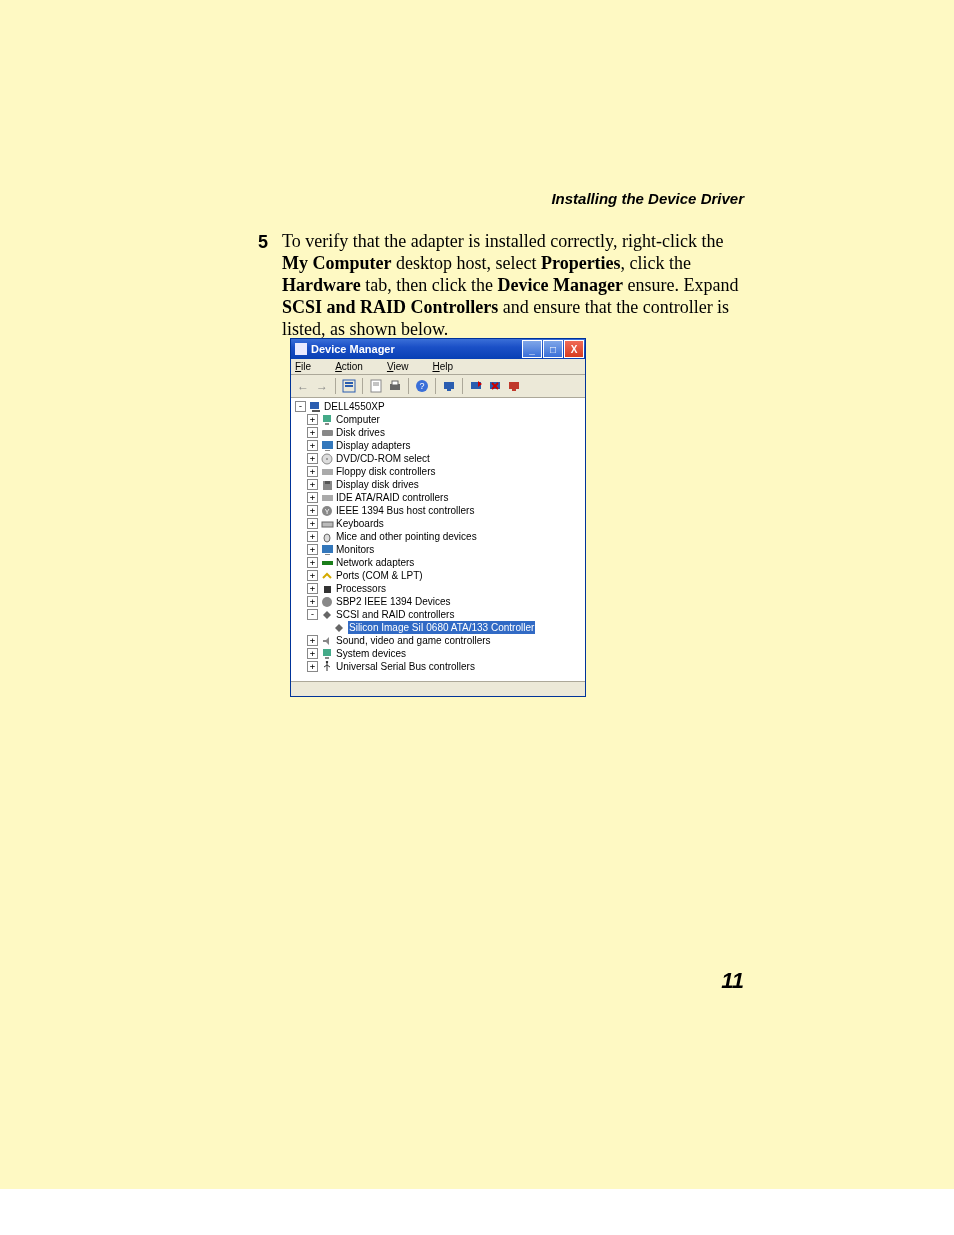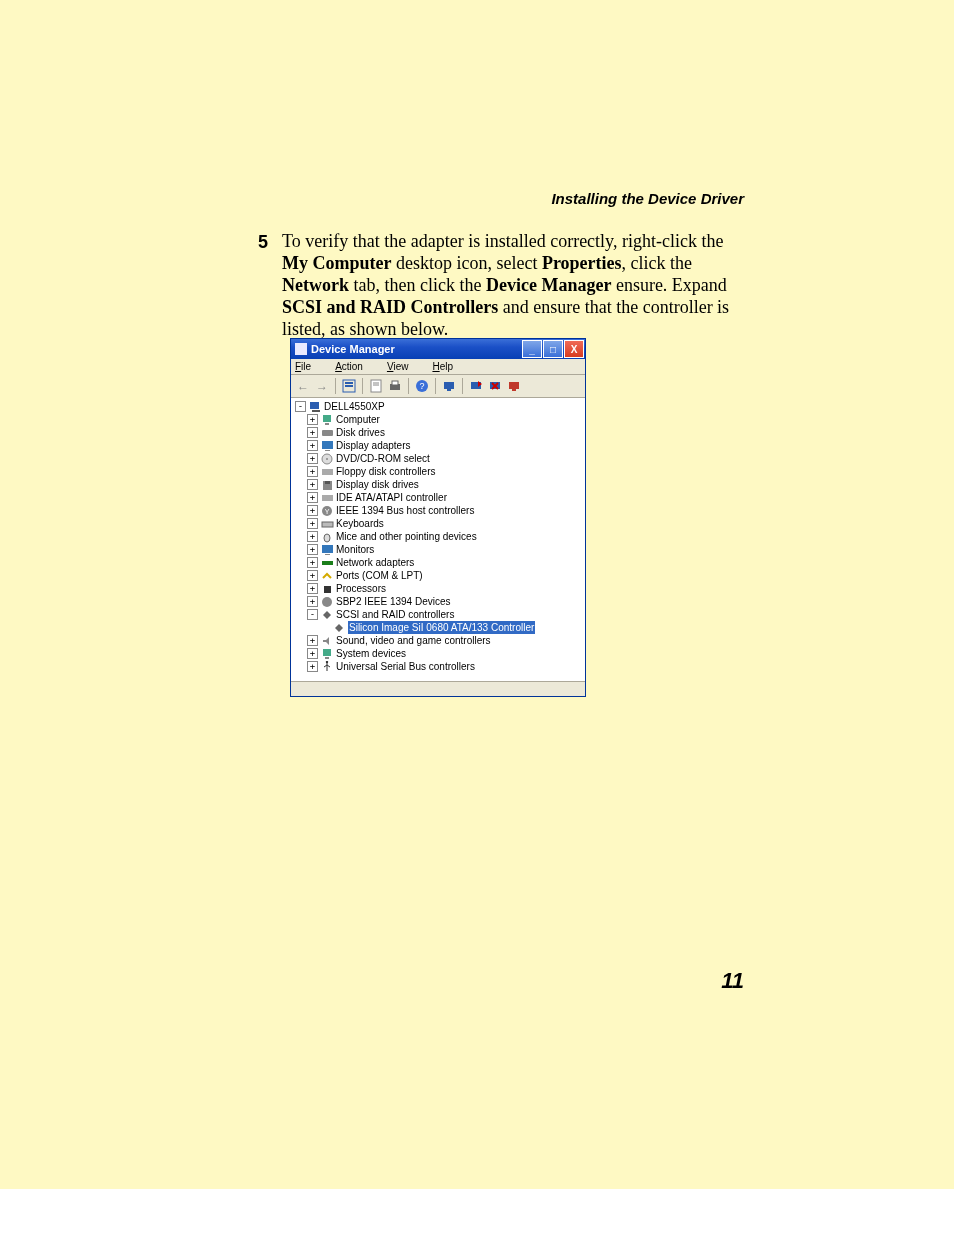--- a/index.html
+++ b/index.html
@@ -170,21 +170,21 @@
 </head>
 <body>
 
 <div class="page">
 
   <div class="header-right">Installing the Device Driver</div>
 
   <div class="step-area">
     <div class="step-num">5</div>
     <div class="step-text">
-      <span>To verify that the adapter is installed correctly, right-click the </span><b>My Computer</b><span> desktop icon, select </span><b>Properties</b><span>, click the </span><b>Network</b><span> tab, then click the </span><b>Device Manager</b><span> ensure. Expand </span><b>SCSI and RAID Controllers</b><span> and ensure that the controller is listed, as shown below.</span>
+      <span>To verify that the adapter is installed correctly, right-click the </span><b>My Computer</b><span> desktop host, select </span><b>Properties</b><span>, click the </span><b>Hardware</b><span> tab, then click the </span><b>Device Manager</b><span> ensure. Expand </span><b>SCSI and RAID Controllers</b><span> and ensure that the controller is listed, as shown below.</span>
     </div>
   </div>
 
   <div class="dm-window">
     <div class="titlebar">
       <div class="titlebar-left">
         <span class="titlebar-icon"></span>
         <span>Device Manager</span>
       </div>
       <div class="win-btns">
@@ -338,21 +338,21 @@
           <span>Display disk drives</span>
         </div>
 
       <div class="node ind1">
           <span class="exp">+</span>
           <span class="ticon">
             <svg width="13" height="12">
               <rect x="1" y="3" width="11" height="6" fill="#aaa"></rect>
             </svg>
           </span>
-          <span>IDE ATA/ATAPI controller</span>
+          <span>IDE ATA/RAID controllers</span>
         </div>
 
       <div class="node ind1">
           <span class="exp">+</span>
           <span class="ticon">
             <svg width="13" height="12">
               <circle cx="6" cy="6" r="5" fill="#888"></circle>
               <text x="6" y="9" text-anchor="middle" fill="#fff" font-size="7">Y</text>
             </svg>
           </span>

